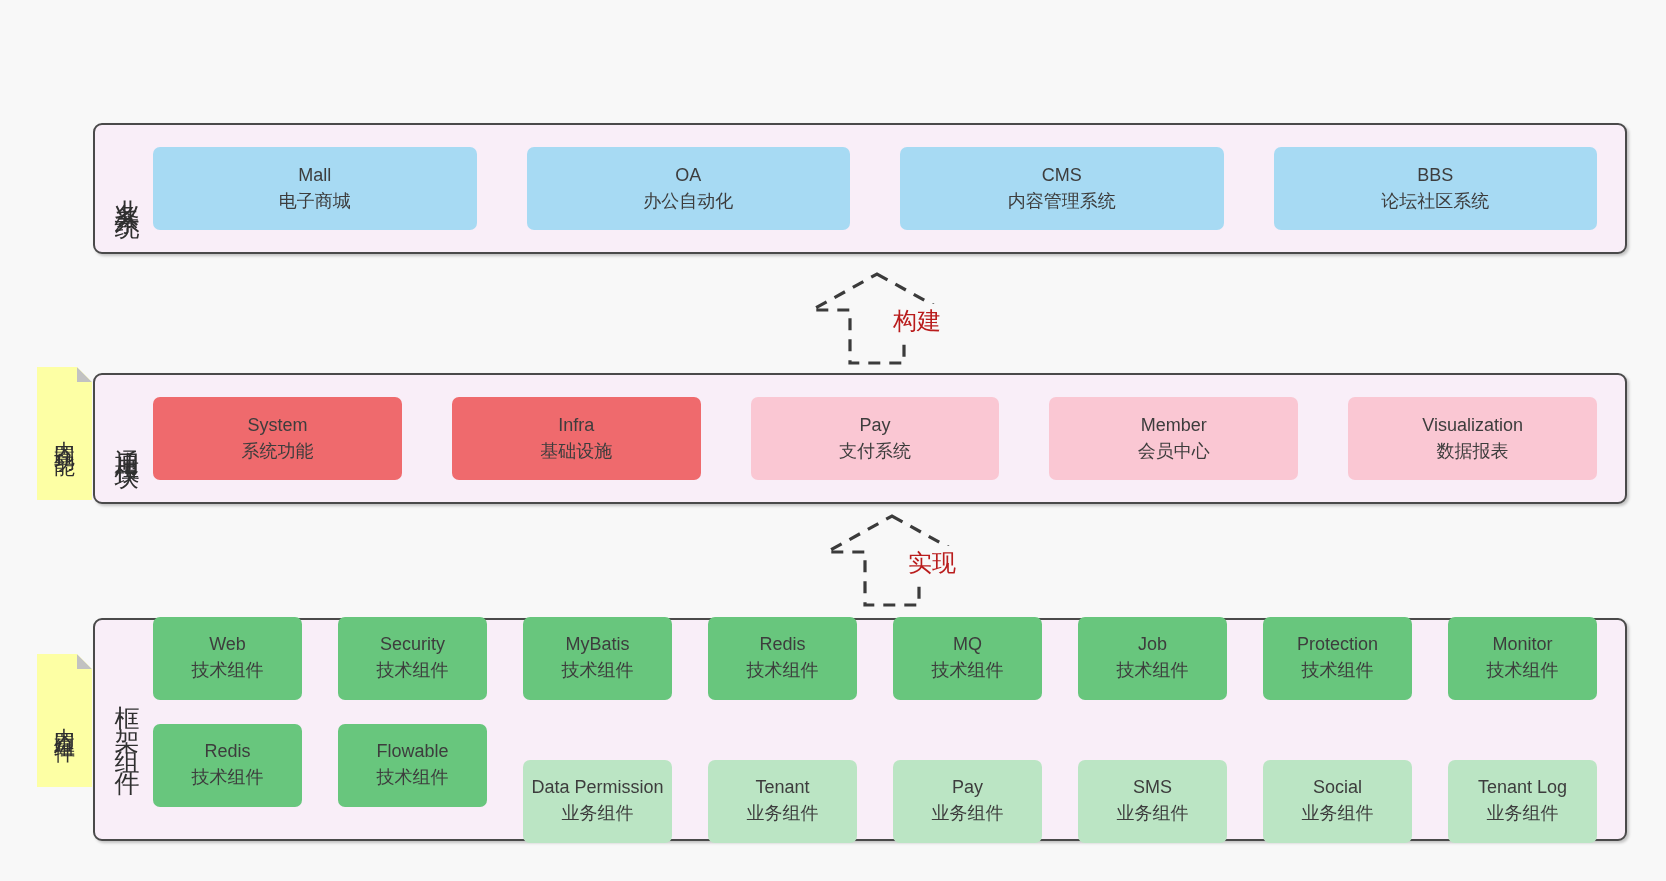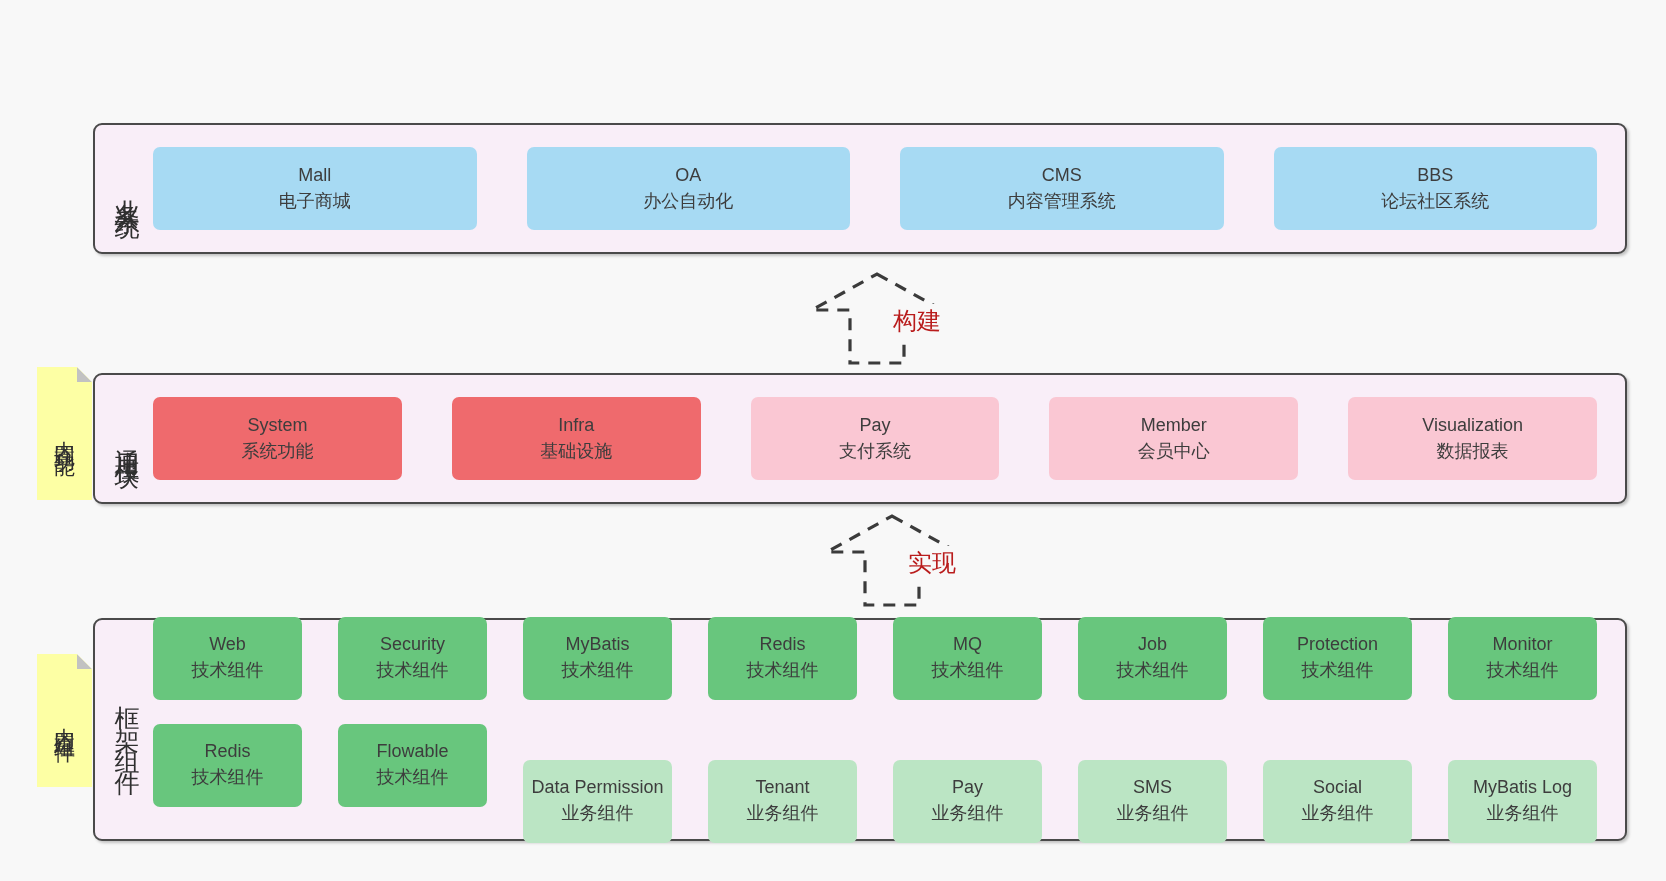--- a/index.html
+++ b/index.html
@@ -257,21 +257,21 @@
         </div>
         <div class="box lightgreen">
           <span class="t">SMS</span>
           <span class="s">业务组件</span>
         </div>
         <div class="box lightgreen">
           <span class="t">Social</span>
           <span class="s">业务组件</span>
         </div>
         <div class="box lightgreen">
-          <span class="t">MyBatis Log</span>
+          <span class="t">Tenant Log</span>
           <span class="s">业务组件</span>
         </div>
       </div>
     </div>
   </div>
   <div class="sticky" id="sticky-framework">
     <span>内置组件</span>
     <i class="fold"></i>
   </div>
 

